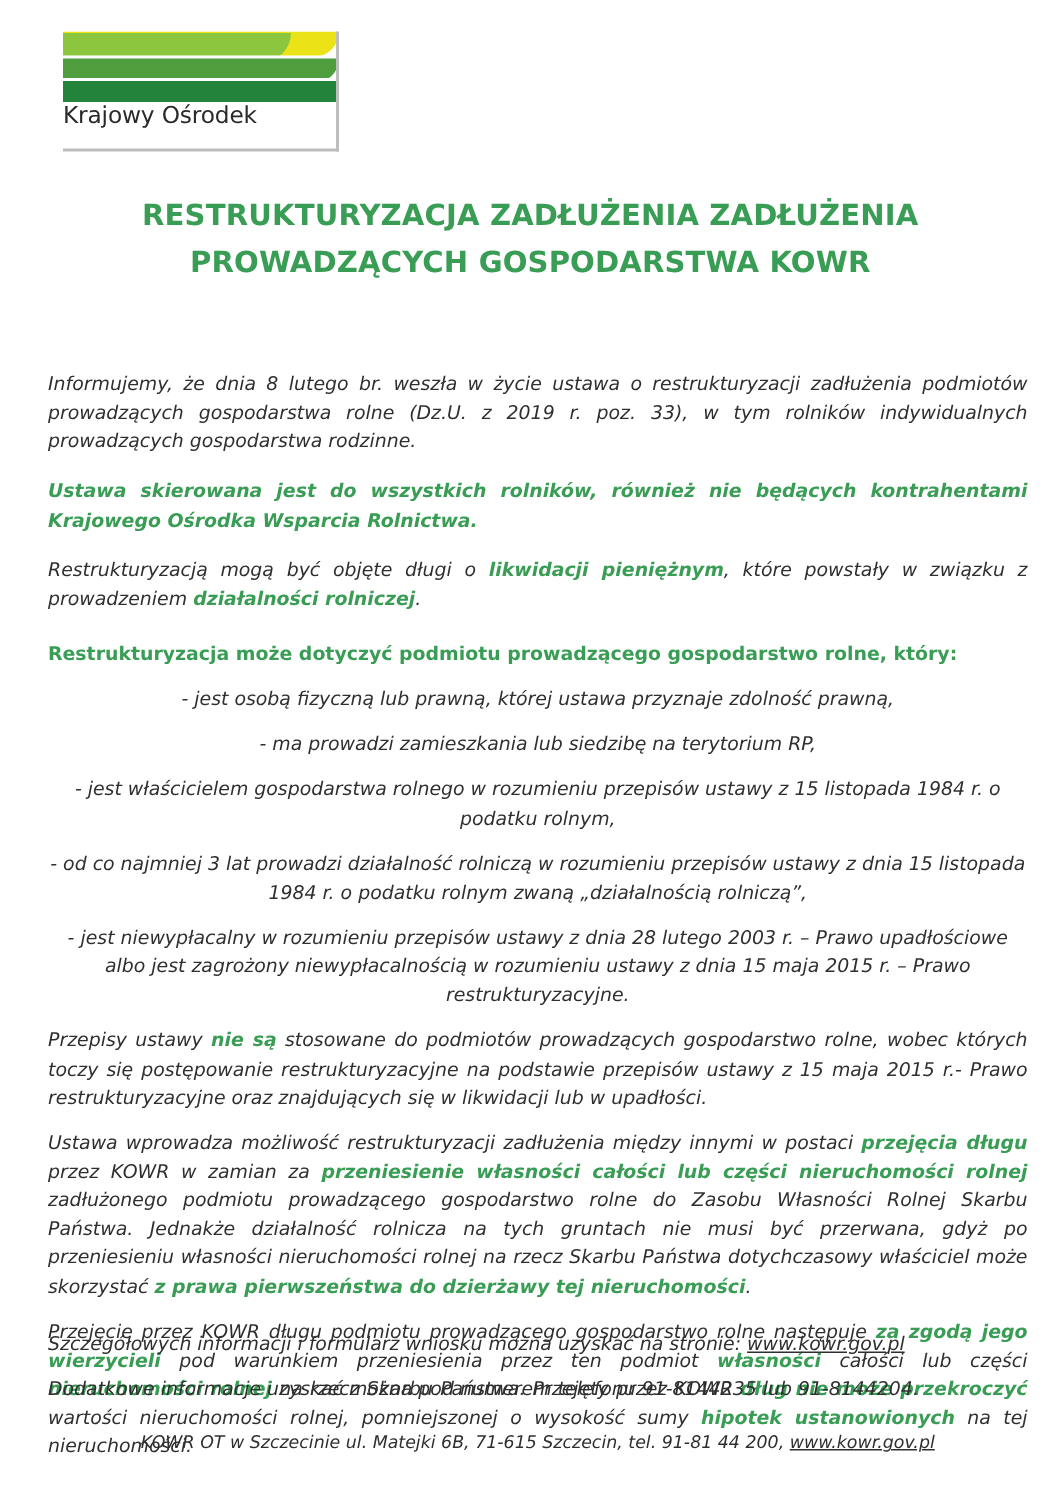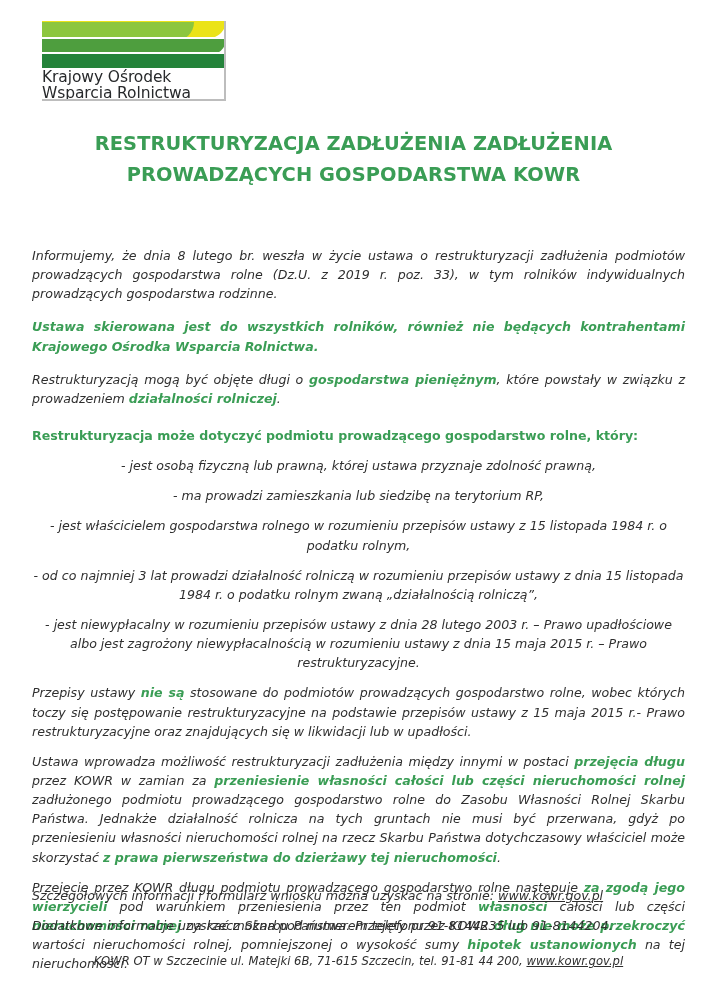--- a/index.html
+++ b/index.html
@@ -170,42 +170,41 @@
   <div class="logo-mark">
     <div class="logo-band band-yellow"></div>
     <div class="logo-band band-ltgreen"></div>
     <div class="logo-band band-white1"></div>
     <div class="logo-band band-midgreen"></div>
     <div class="logo-band band-white2"></div>
     <div class="logo-band band-dkgreen"></div>
   </div>
   <div class="logo-wordmark">
     <div>Krajowy Ośrodek</div>
-    <div>Wsparcia Rolnictwa</div>
   </div>
   <div class="logo-frame"></div>
 </div>
 
 <div class="doc-title">
   <div>RESTRUKTURYZACJA ZADŁUŻENIA ZADŁUŻENIA</div>
   <div>PROWADZĄCYCH GOSPODARSTWA KOWR</div>
 </div>
 
 <div class="body-wrap">
 
   <p>
     <span>Informujemy, że dnia 8 lutego br. weszła w życie ustawa o restrukturyzacji zadłużenia podmiotów prowadzących gospodarstwa rolne (Dz.U. z 2019 r. poz. 33), w tym rolników indywidualnych prowadzących gospodarstwa rodzinne.</span>
   </p>
 
   <p class="green lead-gap">
     <span>Ustawa skierowana jest do wszystkich rolników, również nie będących kontrahentami Krajowego Ośrodka Wsparcia Rolnictwa.</span>
   </p>
 
   <p class="lead-gap">
-    <span>Restrukturyzacją mogą być objęte długi o </span><span class="green">gospodarstwa pieniężnym</span><span>, które powstały w związku z prowadzeniem </span><span class="green">działalności rolniczej</span><span>.</span>
+    <span>Restrukturyzacją mogą być objęte długi o </span><span class="green">likwidacji pieniężnym</span><span>, które powstały w związku z prowadzeniem </span><span class="green">działalności rolniczej</span><span>.</span>
   </p>
 
   <span class="green-head">Restrukturyzacja może dotyczyć podmiotu prowadzącego gospodarstwo rolne, który:</span>
 
   <p class="bullet">- jest osobą fizyczną lub prawną, której ustawa przyznaje zdolność prawną,</p>
   <p class="bullet">- ma prowadzi zamieszkania lub siedzibę na terytorium RP,</p>
   <p class="bullet">- jest właścicielem gospodarstwa rolnego w rozumieniu przepisów ustawy z 15 listopada 1984 r. o podatku rolnym,</p>
   <p class="bullet">- od co najmniej 3 lat prowadzi działalność rolniczą w rozumieniu przepisów ustawy z dnia 15 listopada 1984 r. o podatku rolnym zwaną „działalnością rolniczą”,</p>
   <p class="bullet">- jest niewypłacalny w rozumieniu przepisów ustawy z dnia 28 lutego 2003 r. – Prawo upadłościowe  albo jest zagrożony niewypłacalnością w rozumieniu ustawy z dnia 15 maja 2015 r. – Prawo restrukturyzacyjne.</p>
 

